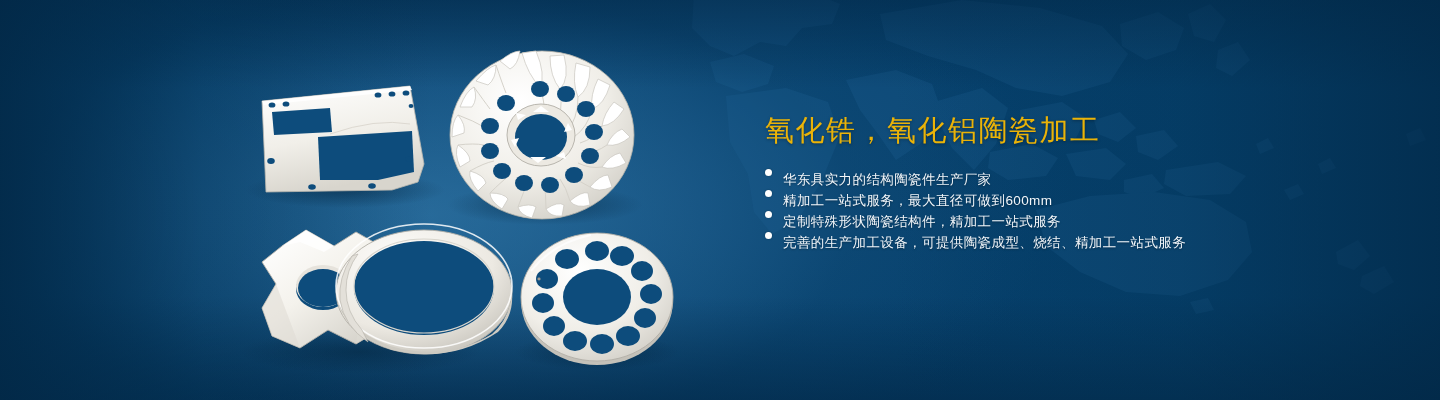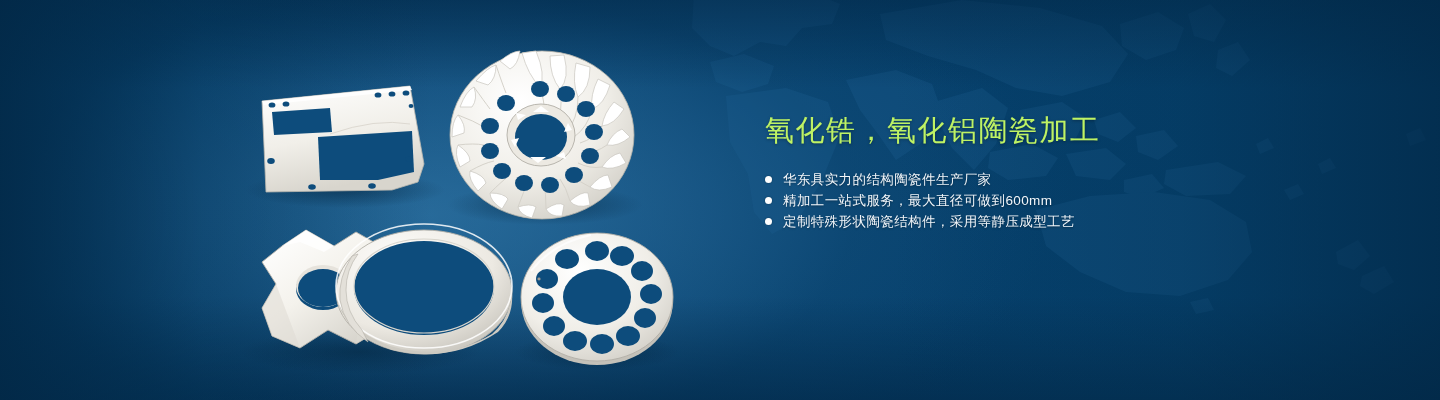--- a/index.html
+++ b/index.html
@@ -73,36 +73,35 @@
   .products svg { display: block; }
 
   
   .text-block {
     position: absolute;
     left: 765px;
     top: 112px;
     width: 620px;
   }
   .headline {
-    color: #bef264;
+    color: #eab308;
     font-size: 29px;
     font-weight: 400;
     letter-spacing: 1.5px;
     line-height: 1.25;
     margin: 0 0 21px 0;
     text-shadow: 0 1px 3px rgba(0,0,0,0.35);
     white-space: nowrap;
   }
   .feature-list {
     list-style: none;
     margin: 0; padding: 0;
   }
   .feature-item {
     display: flex;
-    align-items: center;
     height: 21px;
     margin-bottom: 0px;
   }
   .feature-dot {
     flex: 0 0 auto;
     width: 7px; height: 7px;
     border-radius: 50%;
     background: #ffffff;
     margin-right: 11px;
     box-shadow: 0 0 2px rgba(0,0,0,0.3);
@@ -354,18 +353,22 @@
       <li class="feature-item">
         <span class="feature-dot"></span>
         <span class="feature-text">华东具实力的结构陶瓷件生产厂家</span>
       </li>
       <li class="feature-item">
         <span class="feature-dot"></span>
         <span class="feature-text">精加工一站式服务，最大直径可做到600mm</span>
       </li>
       <li class="feature-item">
         <span class="feature-dot"></span>
-        <span class="feature-text">定制特殊形状陶瓷结构件，采用等静压成型工艺</span>
+        <span class="feature-text">定制特殊形状陶瓷结构件，精加工一站式服务</span>
+      </li>
+      <li class="feature-item">
+        <span class="feature-dot"></span>
+        <span class="feature-text">完善的生产加工设备，可提供陶瓷成型、烧结、精加工一站式服务</span>
       </li>
     </ul>
   </div>
 
 </div>
 
 </body></html>

